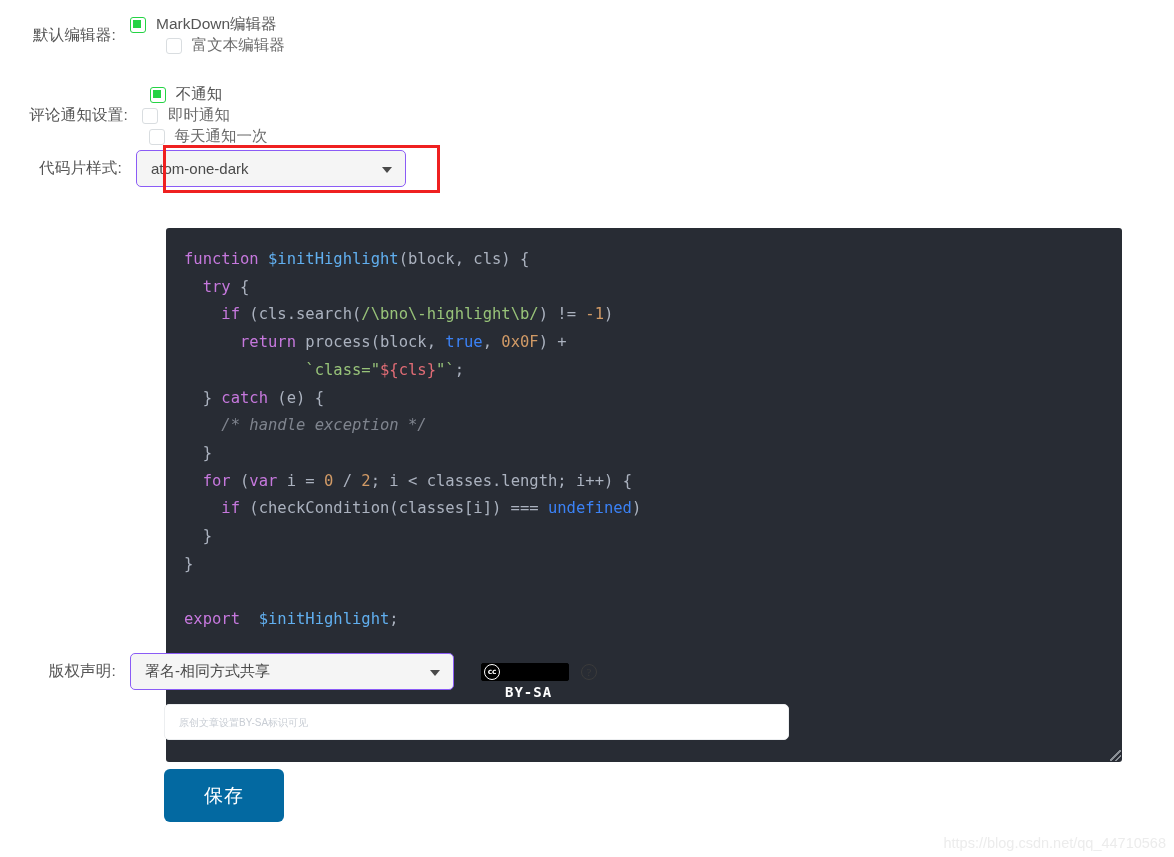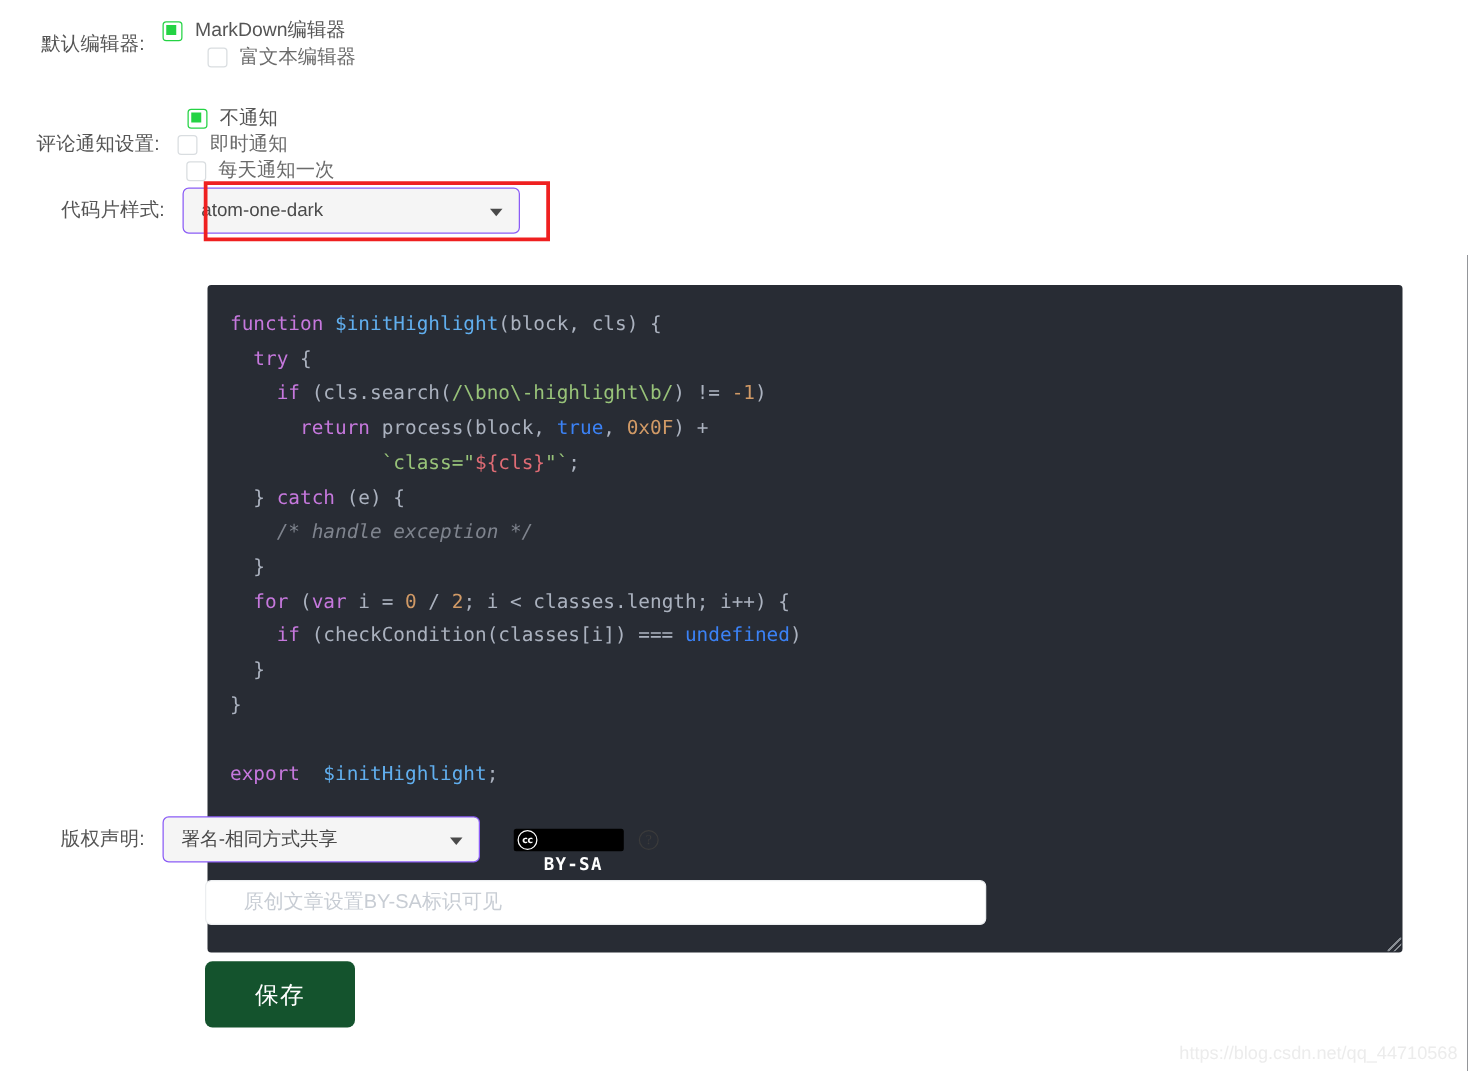--- a/index.html
+++ b/index.html
@@ -229,38 +229,38 @@
   .text-input {
     position: absolute;
     left: 164px;
     top: 704px;
     width: 625px;
     height: 36px;
     box-sizing: border-box;
     border: 1px solid #eceef0;
     border-radius: 5px;
     background: #ffffff;
-    padding: 0 30px;
-    font-size: 16px;
+    padding: 0 14px;
+    font-size: 10px;
     color: #555555;
     font-family: "Liberation Sans", sans-serif;
     outline: none;
   }
   .text-input::placeholder {
     color: #c8cdd4;
   }
 
   
   .save-button {
     position: absolute;
     left: 164px;
     top: 769px;
     width: 120px;
     height: 53px;
-    background: #14532d;
+    background: #0369a1;
     border: none;
     border-radius: 6px;
     color: #ffffff;
     font-size: 19px;
     font-family: "Liberation Sans", sans-serif;
     cursor: pointer;
     letter-spacing: 1px;
   }
 
   
@@ -305,21 +305,21 @@
         <span class="box"></span>
         <span class="cb-label muted">即时通知</span>
       </label>
       <label class="checkbox-item">
         <span class="box"></span>
         <span class="cb-label muted">每天通知一次</span>
       </label>
     </div>
   </div>
 
-  <div class="form-row" style="left:16px; top:150px;">
+  <div class="form-row" style="left:6px; top:150px;">
     <div class="row-label">代码片样式:</div>
     <div class="select" style="width:270px;">
       <span class="value">atom-one-dark</span>
       <span class="caret"></span>
     </div>
   </div>
 
   <div class="red-highlight"></div>
 
   <div class="code-preview">
@@ -335,21 +335,21 @@
     <span class="t-kw">if</span> (checkCondition(classes[i]) === <span class="t-lit">undefined</span>)
   }
 }
 
 <span class="t-kw">export</span>  <span class="t-fn">$initHighlight</span>;</pre>
     <div class="resize-handle"></div>
   </div>
 
   <div class="form-row" style="left:0px; top:653px;">
     <div class="row-label">版权声明:</div>
-    <div class="select" style="width:254px;">
+    <div class="select" style="width:324px;">
       <span class="value">署名-相同方式共享</span>
       <span class="caret"></span>
     </div>
     <div style="display:flex; align-items:center; margin-left:27px;">
       <div class="cc-badge">
         <span class="cc-circle">cc</span>
         <span class="cc-text">BY-SA</span>
       </div>
       <div class="help-icon">?</div>
     </div>

